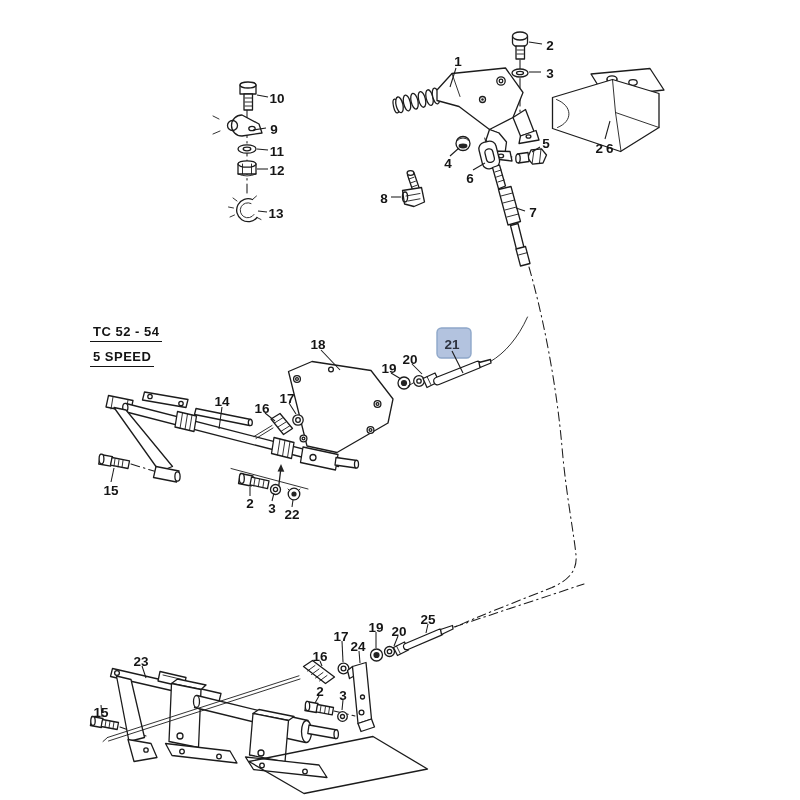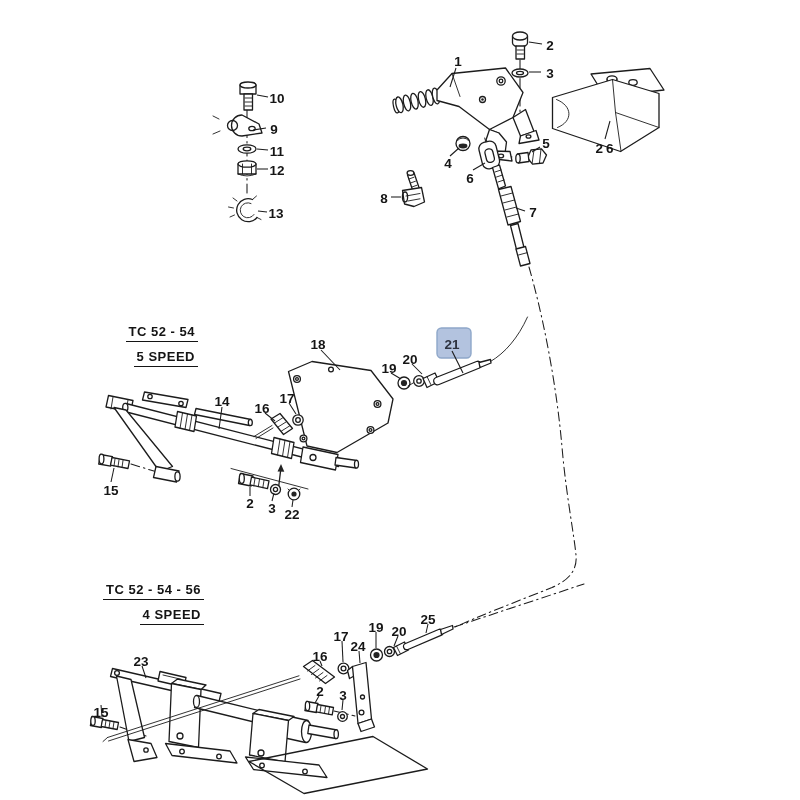--- a/index.html
+++ b/index.html
@@ -10,21 +10,21 @@
   
   .art{stroke:var(--line,#1c1c1c);stroke-width:1.3;fill:none;stroke-linecap:round;stroke-linejoin:round;}
   .fw{fill:#ffffff;}
   .dk{fill:#242424;stroke:none;}
   .dash{stroke-dasharray:9 4 1.5 4;stroke-width:1.05;}
   .thin{stroke-width:0.9;}
   .leader{stroke:var(--line,#1c1c1c);stroke-width:1.05;}
   .co{font:bold 13.5px "Liberation Sans",sans-serif;fill:#151515;text-anchor:middle;dominant-baseline:central;}
   .cohl{fill:#2e3340;}
   
-  .sec{position:absolute;text-align:right;pointer-events:none;}
+  .sec{position:absolute;text-align:left;pointer-events:none;}
   .sec span{display:inline-block;font:bold 13px "Liberation Sans",sans-serif;color:#141414;
             letter-spacing:0.5px;border-bottom:1.8px solid #141414;padding:0 3px 2px 3px;margin-bottom:5px;}
 </style>
 </head>
 <body>
 
 <div class="canvas">
 <svg id="art" width="800" height="800" viewBox="0 0 800 800">
 
   <g class="art dash">
@@ -440,17 +440,13 @@
           <line x1="343" y1="700" x2="342" y2="710" class="leader"></line>
           <text x="343" y="695" class="co">3</text>
         </g>
       </g>
 </svg>
 
 <div class="sec" style="left:90px;top:322px;width:108px">
   <span>TC 52 - 54</span><br>
   <span>5 SPEED</span>
 </div>
-<div class="sec" style="left:82px;top:580px;width:122px">
-  <span>TC 52 - 54 - 56</span><br>
-  <span>4 SPEED</span>
 </div>
-</div>
 
 </body></html>

